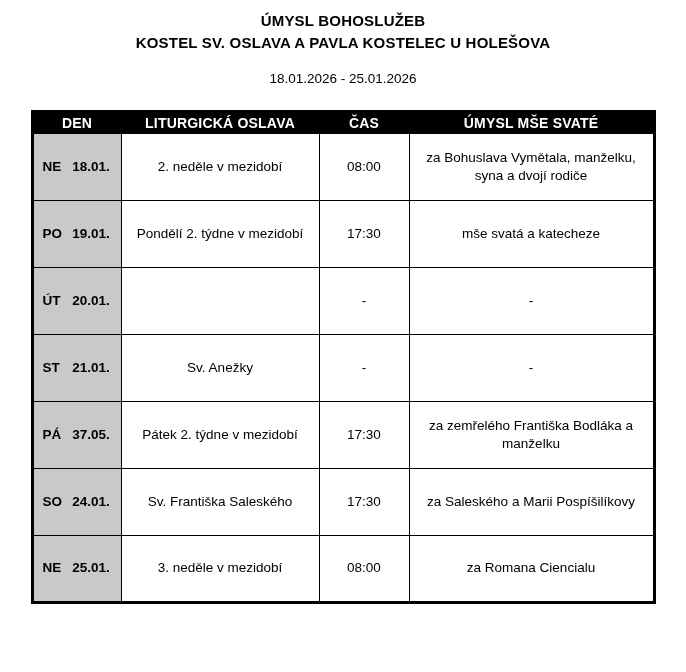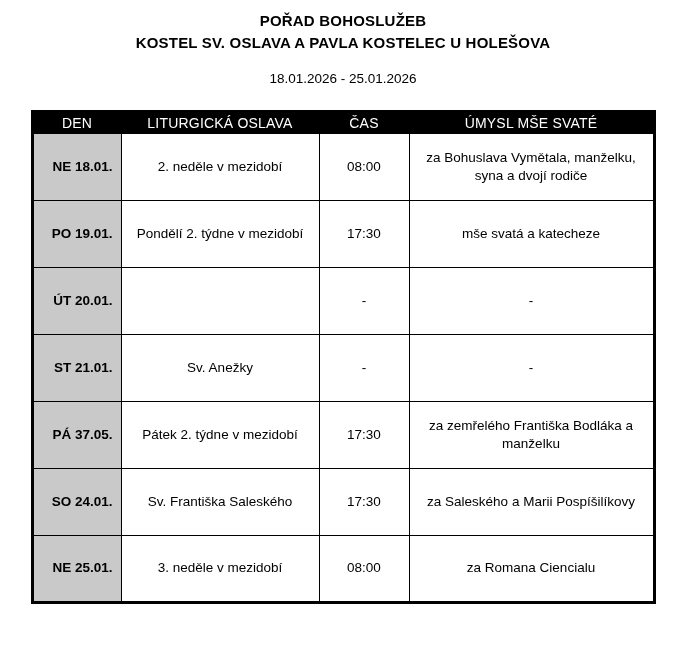--- a/index.html
+++ b/index.html
@@ -44,49 +44,49 @@
     border: 3px solid var(--border);
   }
   table.schedule th,
   table.schedule td {
     border: 1px solid var(--border);
   }
   thead th {
     background: var(--header-bg);
     color: var(--header-text);
     font-size: 14px;
-    font-weight: normal;
+    font-weight: bold;
     height: 21px;
     padding: 2px 2px;
     text-align: center;
     letter-spacing: 0.2px;
   }
   tbody td {
     height: 67px;
     font-size: 13.5px;
     text-align: center;
     vertical-align: middle;
     padding: 3px 8px;
     line-height: 1.35;
   }
   td.den {
     background: var(--day-col-bg);
     font-weight: bold;
-    text-align: right;
+    text-align: left;
     padding-left: 9px;
   }
   td.den .day-abbrev { display: inline-block; min-width: 26px; }
 </style>
 </head>
 <body>
 
 <div class="page">
 
   <div class="title-block">
-    <div class="page-title">POŘAD BOHOSLUŽEB</div>
+    <div class="page-title">ÚMYSL BOHOSLUŽEB</div>
     <div class="page-subtitle">KOSTEL SV. OSLAVA A PAVLA KOSTELEC U HOLEŠOVA</div>
     <div class="date-range">18.01.2026 - 25.01.2026</div>
   </div>
 
   <table class="schedule">
     <colgroup>
       <col style="width:89px">
       <col style="width:198px">
       <col style="width:90px">
       <col style="width:245px">

